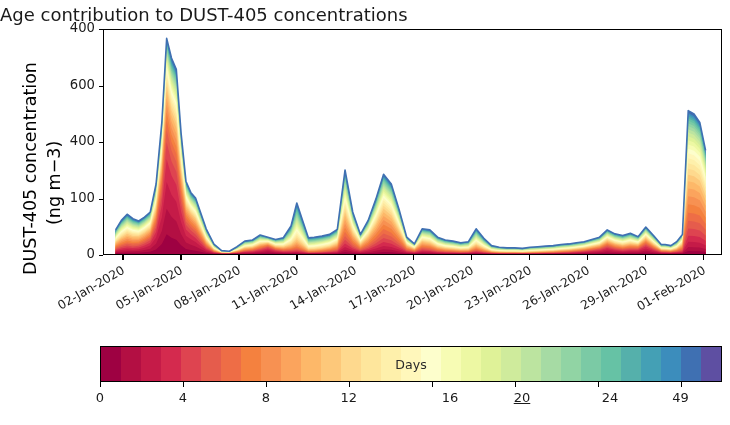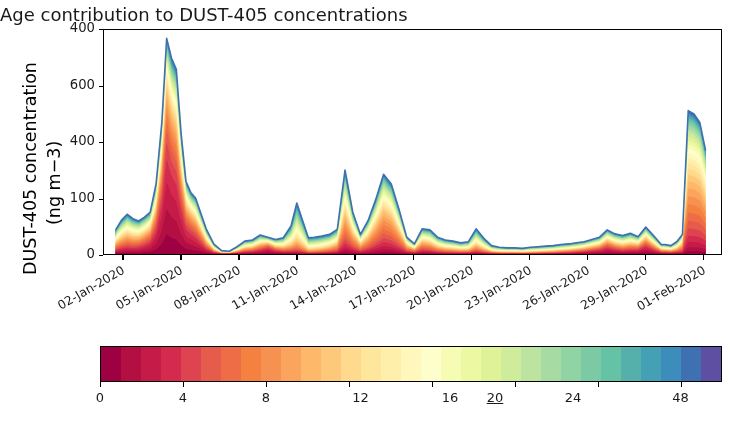--- a/index.html
+++ b/index.html
@@ -169,32 +169,33 @@
       <div class="cband" style="background: rgb(166, 219, 164);"></div>
       <div class="cband" style="background: rgb(145, 212, 164);"></div>
       <div class="cband" style="background: rgb(123, 202, 165);"></div>
       <div class="cband" style="background: rgb(102, 194, 165);"></div>
       <div class="cband" style="background: rgb(85, 176, 171);"></div>
       <div class="cband" style="background: rgb(68, 160, 181);"></div>
       <div class="cband" style="background: rgb(60, 141, 188);"></div>
       <div class="cband" style="background: rgb(63, 112, 178);"></div>
       <div class="cband" style="background: rgb(94, 79, 162);"></div>
     </div>
+  <div class="cbar-title">Days</div>
   <div id="cbticks">
       <div class="tickmark" style="left: 100px; top: 382px; width: 1.3px; height: 4.5px;"></div>
       <div class="cbtk-txt" style="left: 80px;">0</div>
       <div class="tickmark" style="left: 182.933px; top: 382px; width: 1.3px; height: 4.5px;"></div>
       <div class="cbtk-txt" style="left: 162.933px;">4</div>
       <div class="tickmark" style="left: 265.867px; top: 382px; width: 1.3px; height: 4.5px;"></div>
       <div class="cbtk-txt" style="left: 245.867px;">8</div>
       <div class="tickmark" style="left: 348.8px; top: 382px; width: 1.3px; height: 4.5px;"></div>
-      <div class="cbtk-txt" style="left: 328.8px; text-align: right;">12</div>
+      <div class="cbtk-txt" style="left: 328.8px;">12</div>
       <div class="tickmark" style="left: 431.733px; top: 382px; width: 1.3px; height: 4.5px;"></div>
       <div class="cbtk-txt" style="left: 430px;">16</div>
       <div class="tickmark" style="left: 514.667px; top: 382px; width: 1.3px; height: 4.5px;"></div>
-      <div class="cbtk-txt" style="left: 475px; text-decoration: underline;">20</div>
+      <div class="cbtk-txt" style="left: 502px; text-decoration: underline;">20</div>
       <div class="tickmark" style="left: 597.6px; top: 382px; width: 1.3px; height: 4.5px;"></div>
-      <div class="cbtk-txt" style="left: 553px;">24</div>
+      <div class="cbtk-txt" style="left: 590px;">24</div>
       <div class="tickmark" style="left: 680.533px; top: 382px; width: 1.3px; height: 4.5px;"></div>
-      <div class="cbtk-txt" style="left: 660.533px;">48</div>
+      <div class="cbtk-txt" style="left: 660.533px;">49</div>
     </div>
 
 </div>
 
 </body></html>

